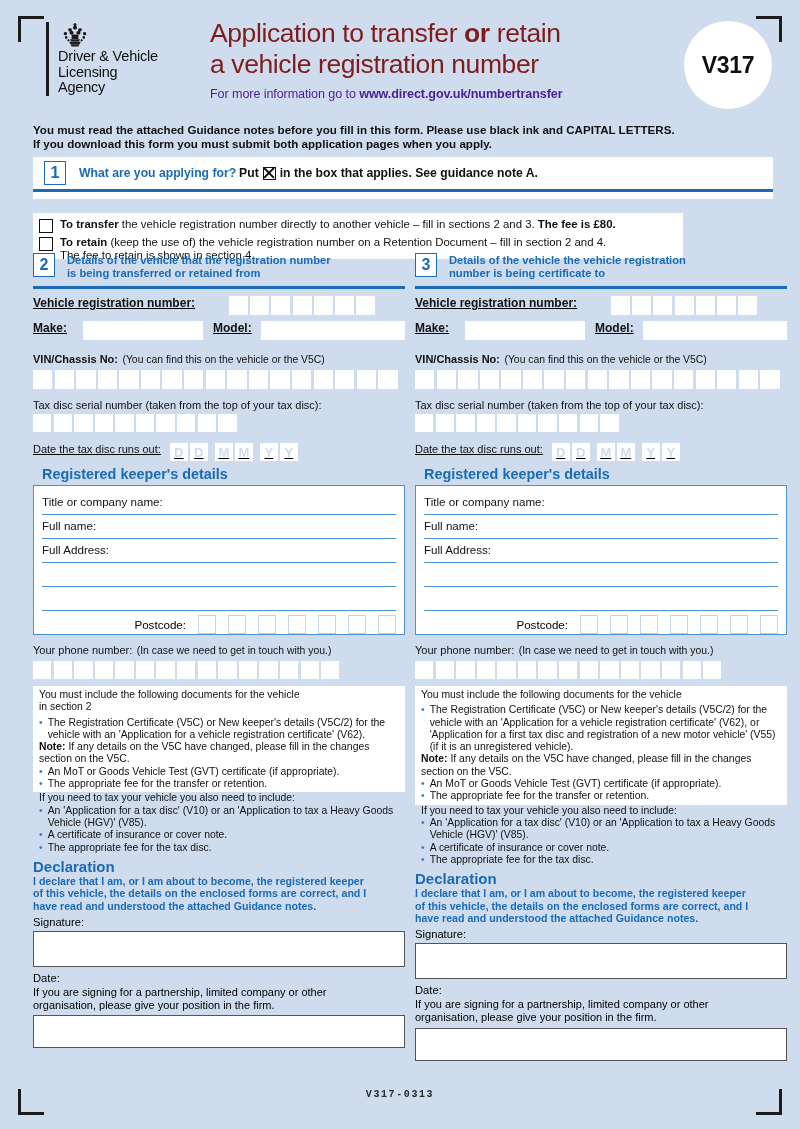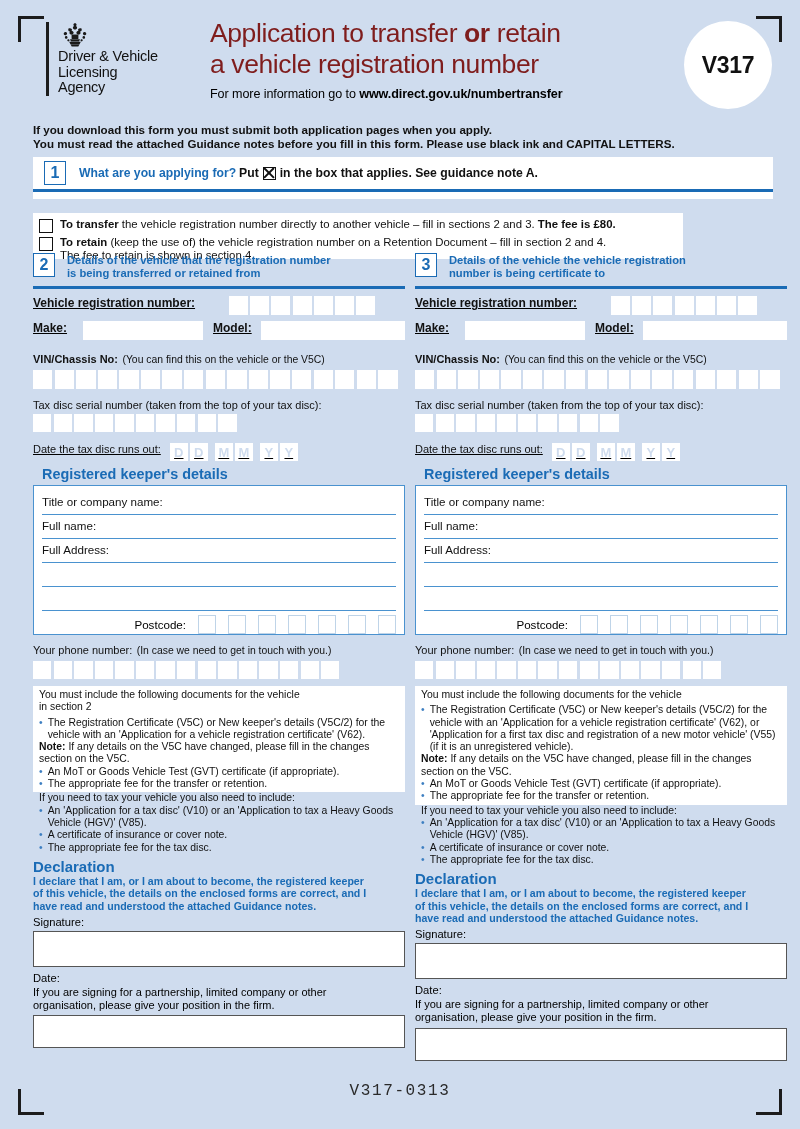--- a/index.html
+++ b/index.html
@@ -64,21 +64,21 @@
     line-height: 31px;
     font-weight: 400;
     color: #7f1d1d;
     letter-spacing: -0.4px;
     white-space: nowrap;
   }
   .title-line b { font-weight: 700; }
   .subtitle {
     font-size: 12.6px;
     margin-top: 7px;
-    color: #000000;
+    color: #4c1d95;
     letter-spacing: -0.1px;
   }
   .subtitle b { font-weight: 700; }
   .badge {
     position: absolute;
     right: 8px; top: 3px;
     width: 88px; height: 88px;
     border-radius: 50%;
     background: #ffffff;
     display: flex; align-items: center; justify-content: center;
@@ -295,23 +295,24 @@
     height: 33px;
     margin-top: 4px;
   }
 
   .footer-code {
     position: absolute;
     left: 0; right: 0;
     bottom: 29px;
     text-align: center;
     font-family: "Liberation Mono", monospace;
-    font-size: 16px;
+    font-size: 10px;
     letter-spacing: 1.6px;
     color: #2a2a2a;
+    font-weight: bold;
   }
 </style>
 </head>
 <body>
 
 <div class="page">
 
   <div class="crop tl"></div>
   <div class="crop tr"></div>
   <div class="crop bl"></div>
@@ -345,22 +346,22 @@
     <div class="title-block">
       <div class="title-line"><span>Application to transfer </span><b>or</b><span> retain</span></div>
       <div class="title-line">a vehicle registration number</div>
       <div class="subtitle"><span>For more information go to </span><b>www.direct.gov.uk/numbertransfer</b></div>
     </div>
 
     <div class="badge">V317</div>
   </div>
 
   <div class="intro">
+    <div>You must read the attached Guidance notes before you fill in this form. Please use black ink and CAPITAL LETTERS.</div>
     <div>If you download this form you must submit both application pages when you apply.</div>
-    <div>You must read the attached Guidance notes before you fill in this form. Please use black ink and CAPITAL LETTERS.</div>
   </div>
 
   <div class="sec1">
     <div class="sec1-row">
       <div class="secnum">1</div>
       <div class="sec1-q">
         <span>What are you applying for?</span>
         <span class="blk">Put</span>
         <span class="xbox"></span>
         <span class="blk">in the box that applies. See guidance note A.</span>

